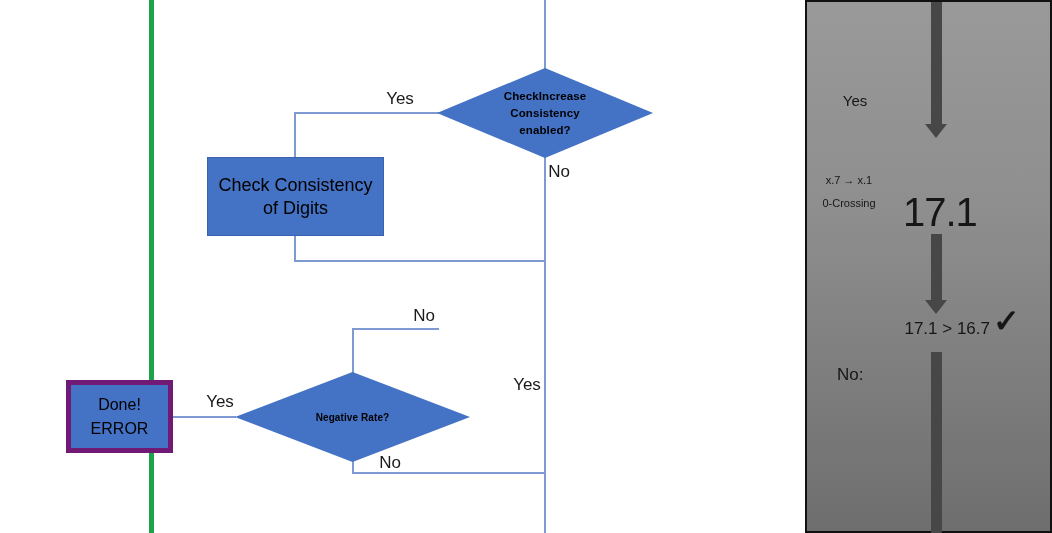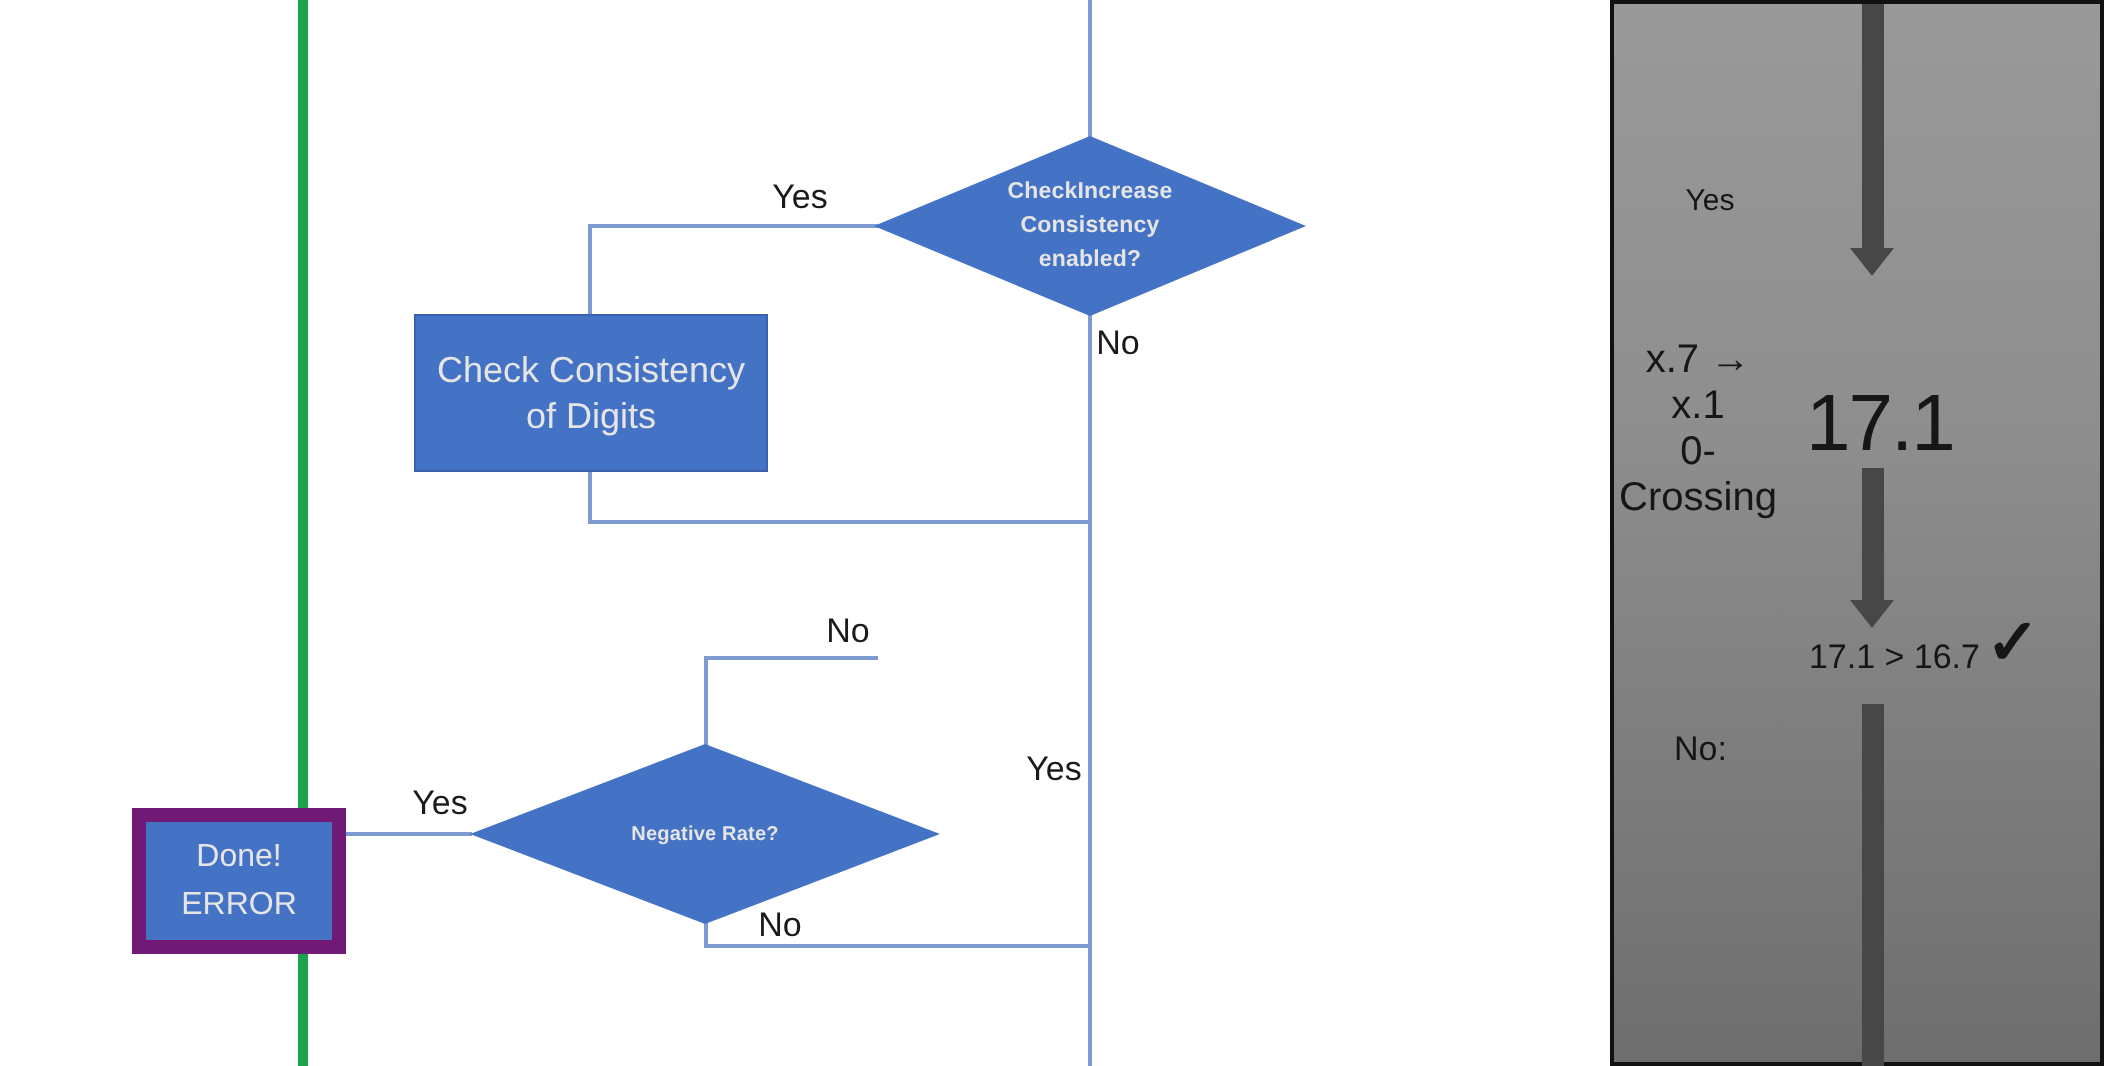--- a/index.html
+++ b/index.html
@@ -3,26 +3,26 @@
 <meta charset="utf-8">
 <style>
   html,body{margin:0;padding:0;}
   body{font-family:"Liberation Sans",sans-serif;}
   #canvas{position:relative;width:1052px;height:533px;background:#ffffff;overflow:hidden;}
 
   .line{position:absolute;background:#7d9bd2;}
   .green-line{position:absolute;background:#1ca34c;}
 
   .shape{position:absolute;display:flex;flex-direction:column;align-items:center;justify-content:center;
-         text-align:center;color:#e5e5e5;z-index:3;}
+         text-align:center;color:#000000;z-index:3;}
   .diamond{clip-path:polygon(50% 0%,100% 50%,50% 100%,0% 50%);background:#4472c4;}
   .diamond .dtext{font-size:11.5px;line-height:17px;font-weight:600;letter-spacing:.1px;}
   .rect{background:#4472c4;border:1px solid #3a62ae;box-sizing:border-box;}
   .rect .rtext{font-size:18px;line-height:23px;}
-  .terminal{background:#4472c4;border:7px solid #701a75;box-sizing:border-box;margin-top:24px;}
+  .terminal{background:#4472c4;border:5px solid #701a75;box-sizing:border-box;}
   .terminal .ttext{font-size:16px;line-height:24px;}
 
   .lbl{position:absolute;color:#1a1a1a;font-size:17px;line-height:20px;text-align:center;z-index:4;}
 
   .panel{position:absolute;left:805px;top:0;width:247px;height:533px;box-sizing:border-box;
          border:2px solid #111111;
          background:linear-gradient(180deg,#999999 0%,#8e8e8e 40%,#6e6e6e 100%);z-index:5;}
   .panel .pinner{position:relative;width:100%;height:100%;}
   .arrow-shaft{position:absolute;background:#474747;width:11px;}
   .arrow-head{position:absolute;width:0;height:0;border-left:11px solid transparent;
@@ -83,21 +83,21 @@
   <div class="lbl" style="left:365px;top:453px;width:50px;">No</div>
 
   <div class="panel">
     <div class="pinner">
 
       <div class="arrow-shaft" style="left:124px;top:0;height:122px;"></div>
       <div class="arrow-head" style="left:118px;top:122px;"></div>
 
       <div class="ptext" style="left:25px;top:90px;width:46px;font-size:15px;text-align:center;">Yes</div>
 
-      <div class="ptext" style="left:0px;top:167px;width:84px;font-size:20px;line-height:23px;text-align:center;">
+      <div class="ptext" style="left:0px;top:167px;width:84px;font-size:11px;line-height:23px;text-align:center;">
         <div>x.7 → x.1</div>
         <div>0-Crossing</div>
       </div>
 
       <div class="ptext big-num" style="left:96px;top:192px;">17.1</div>
 
       <div class="arrow-shaft" style="left:124px;top:232px;height:66px;"></div>
       <div class="arrow-head" style="left:118px;top:298px;"></div>
 
       <div class="ptext" style="left:30px;top:317px;font-size:17px;margin-top:46px;">No:</div>

